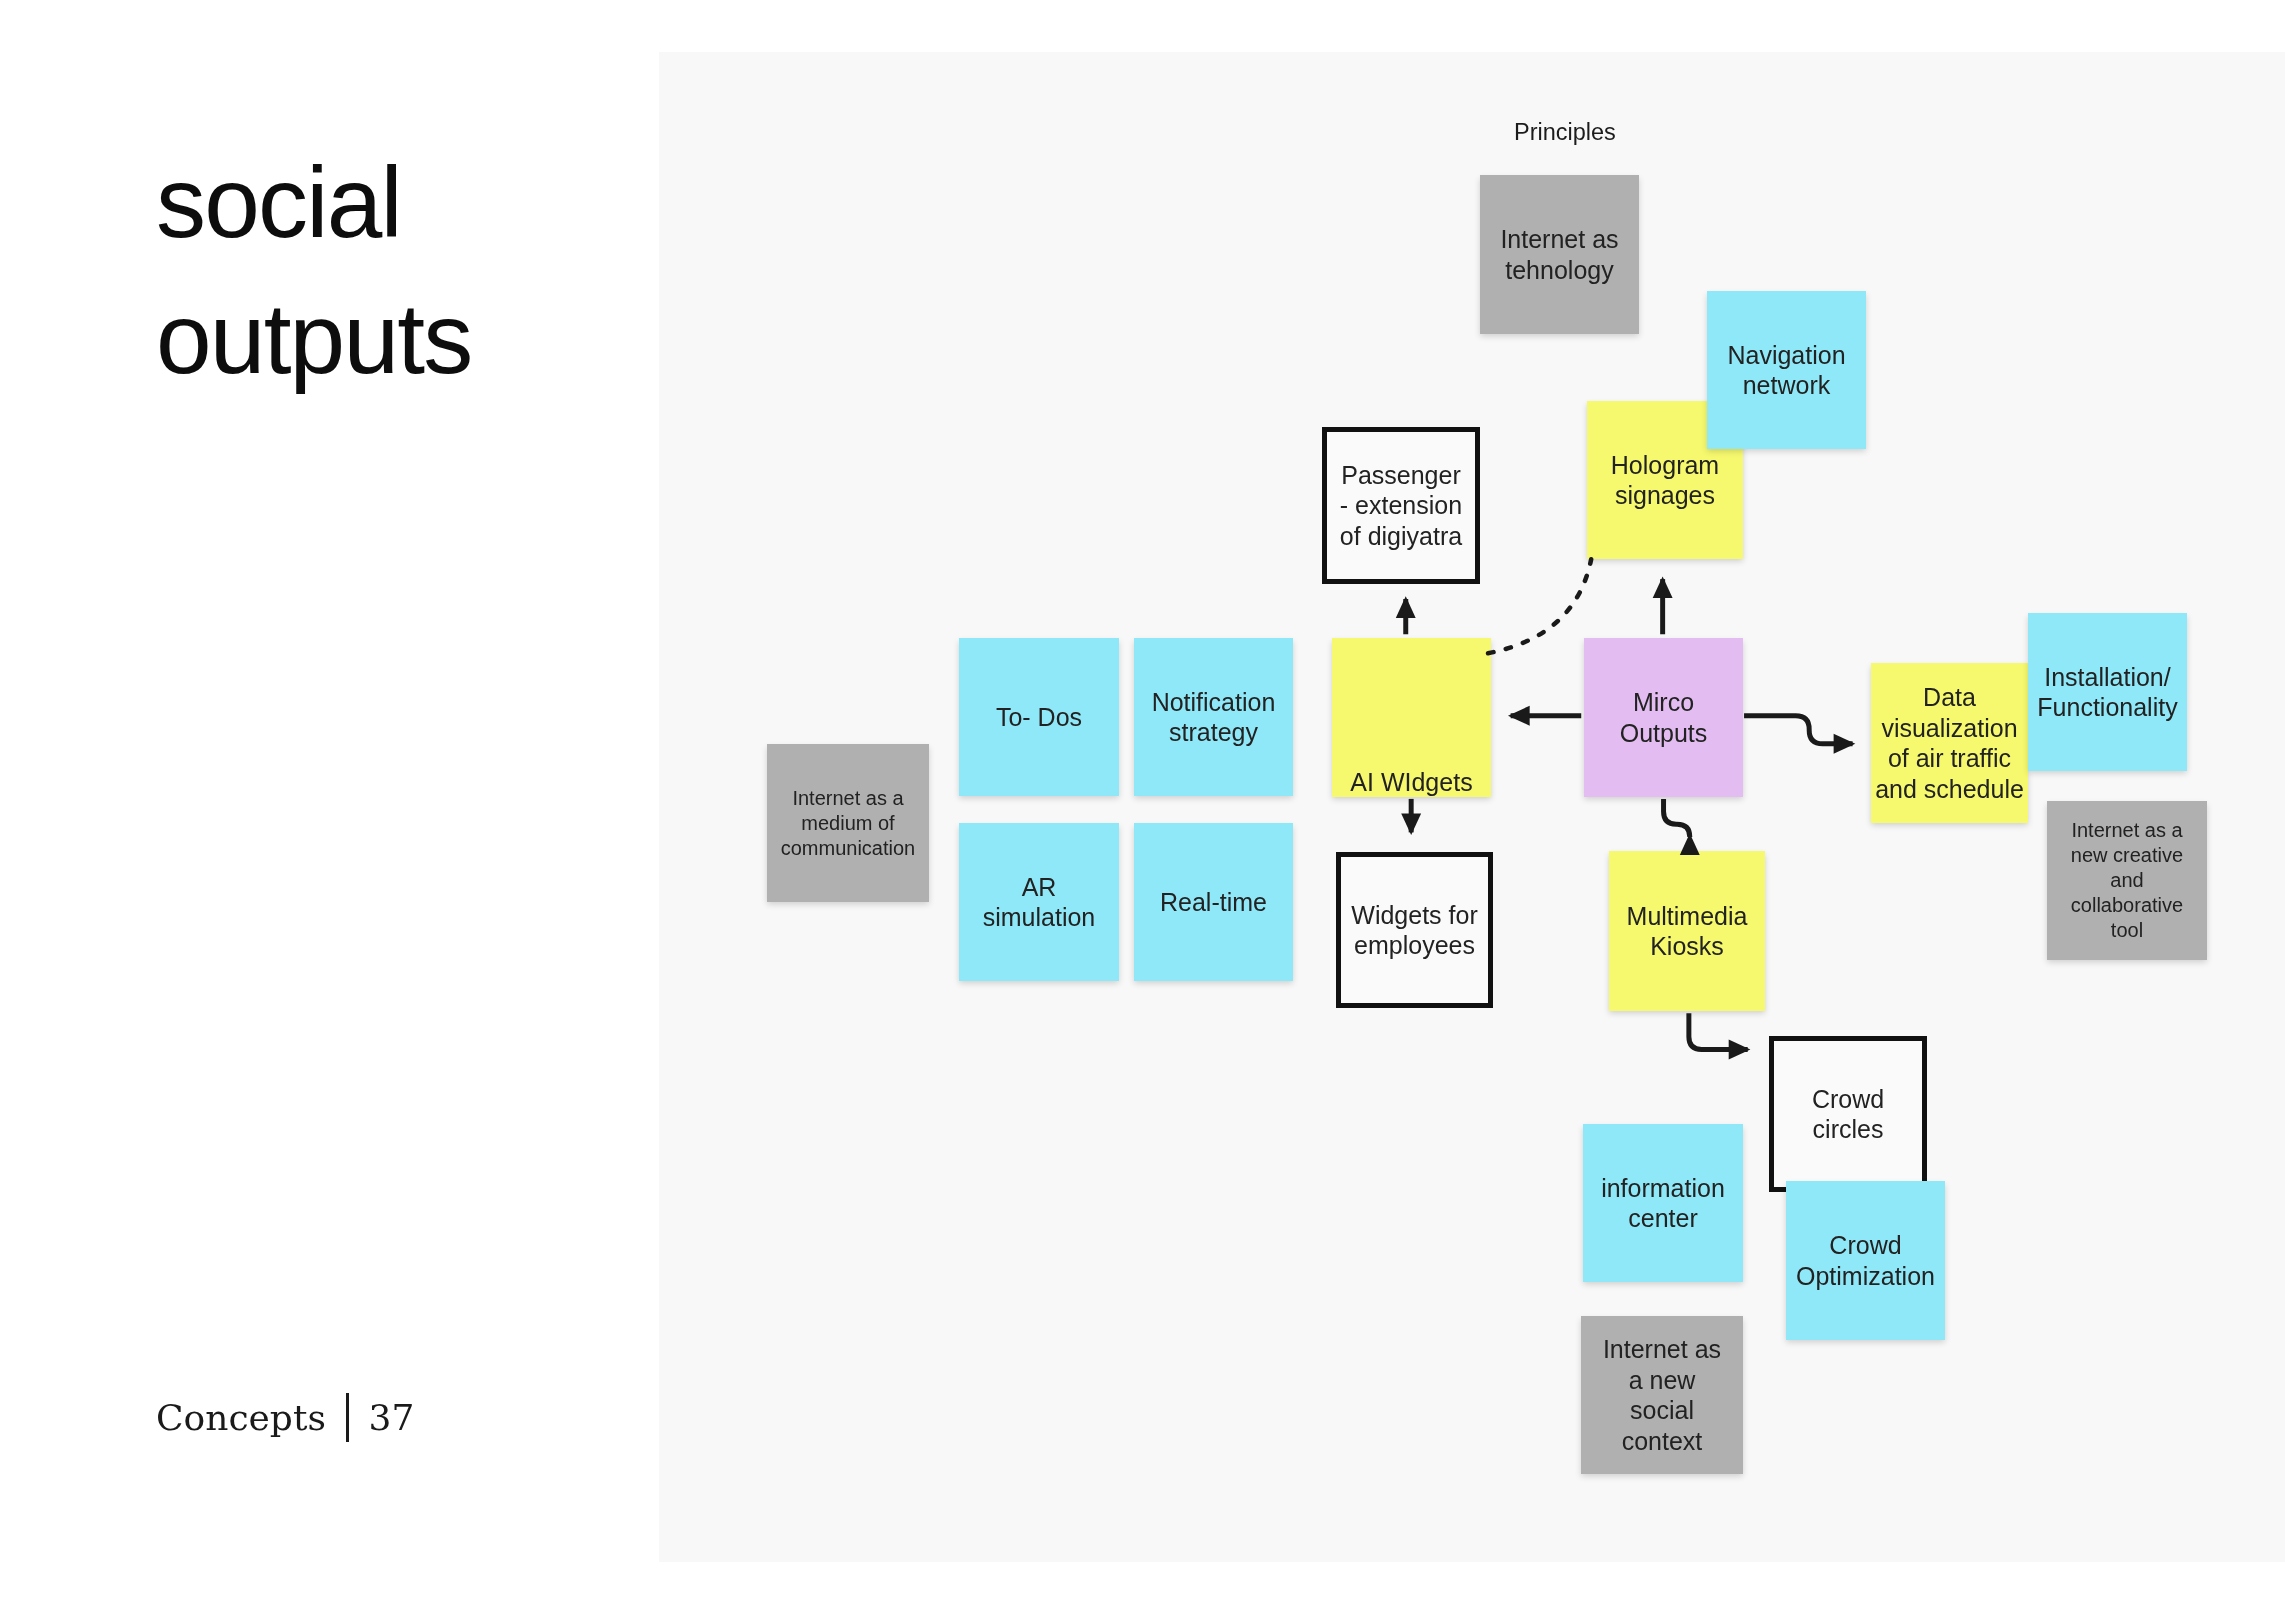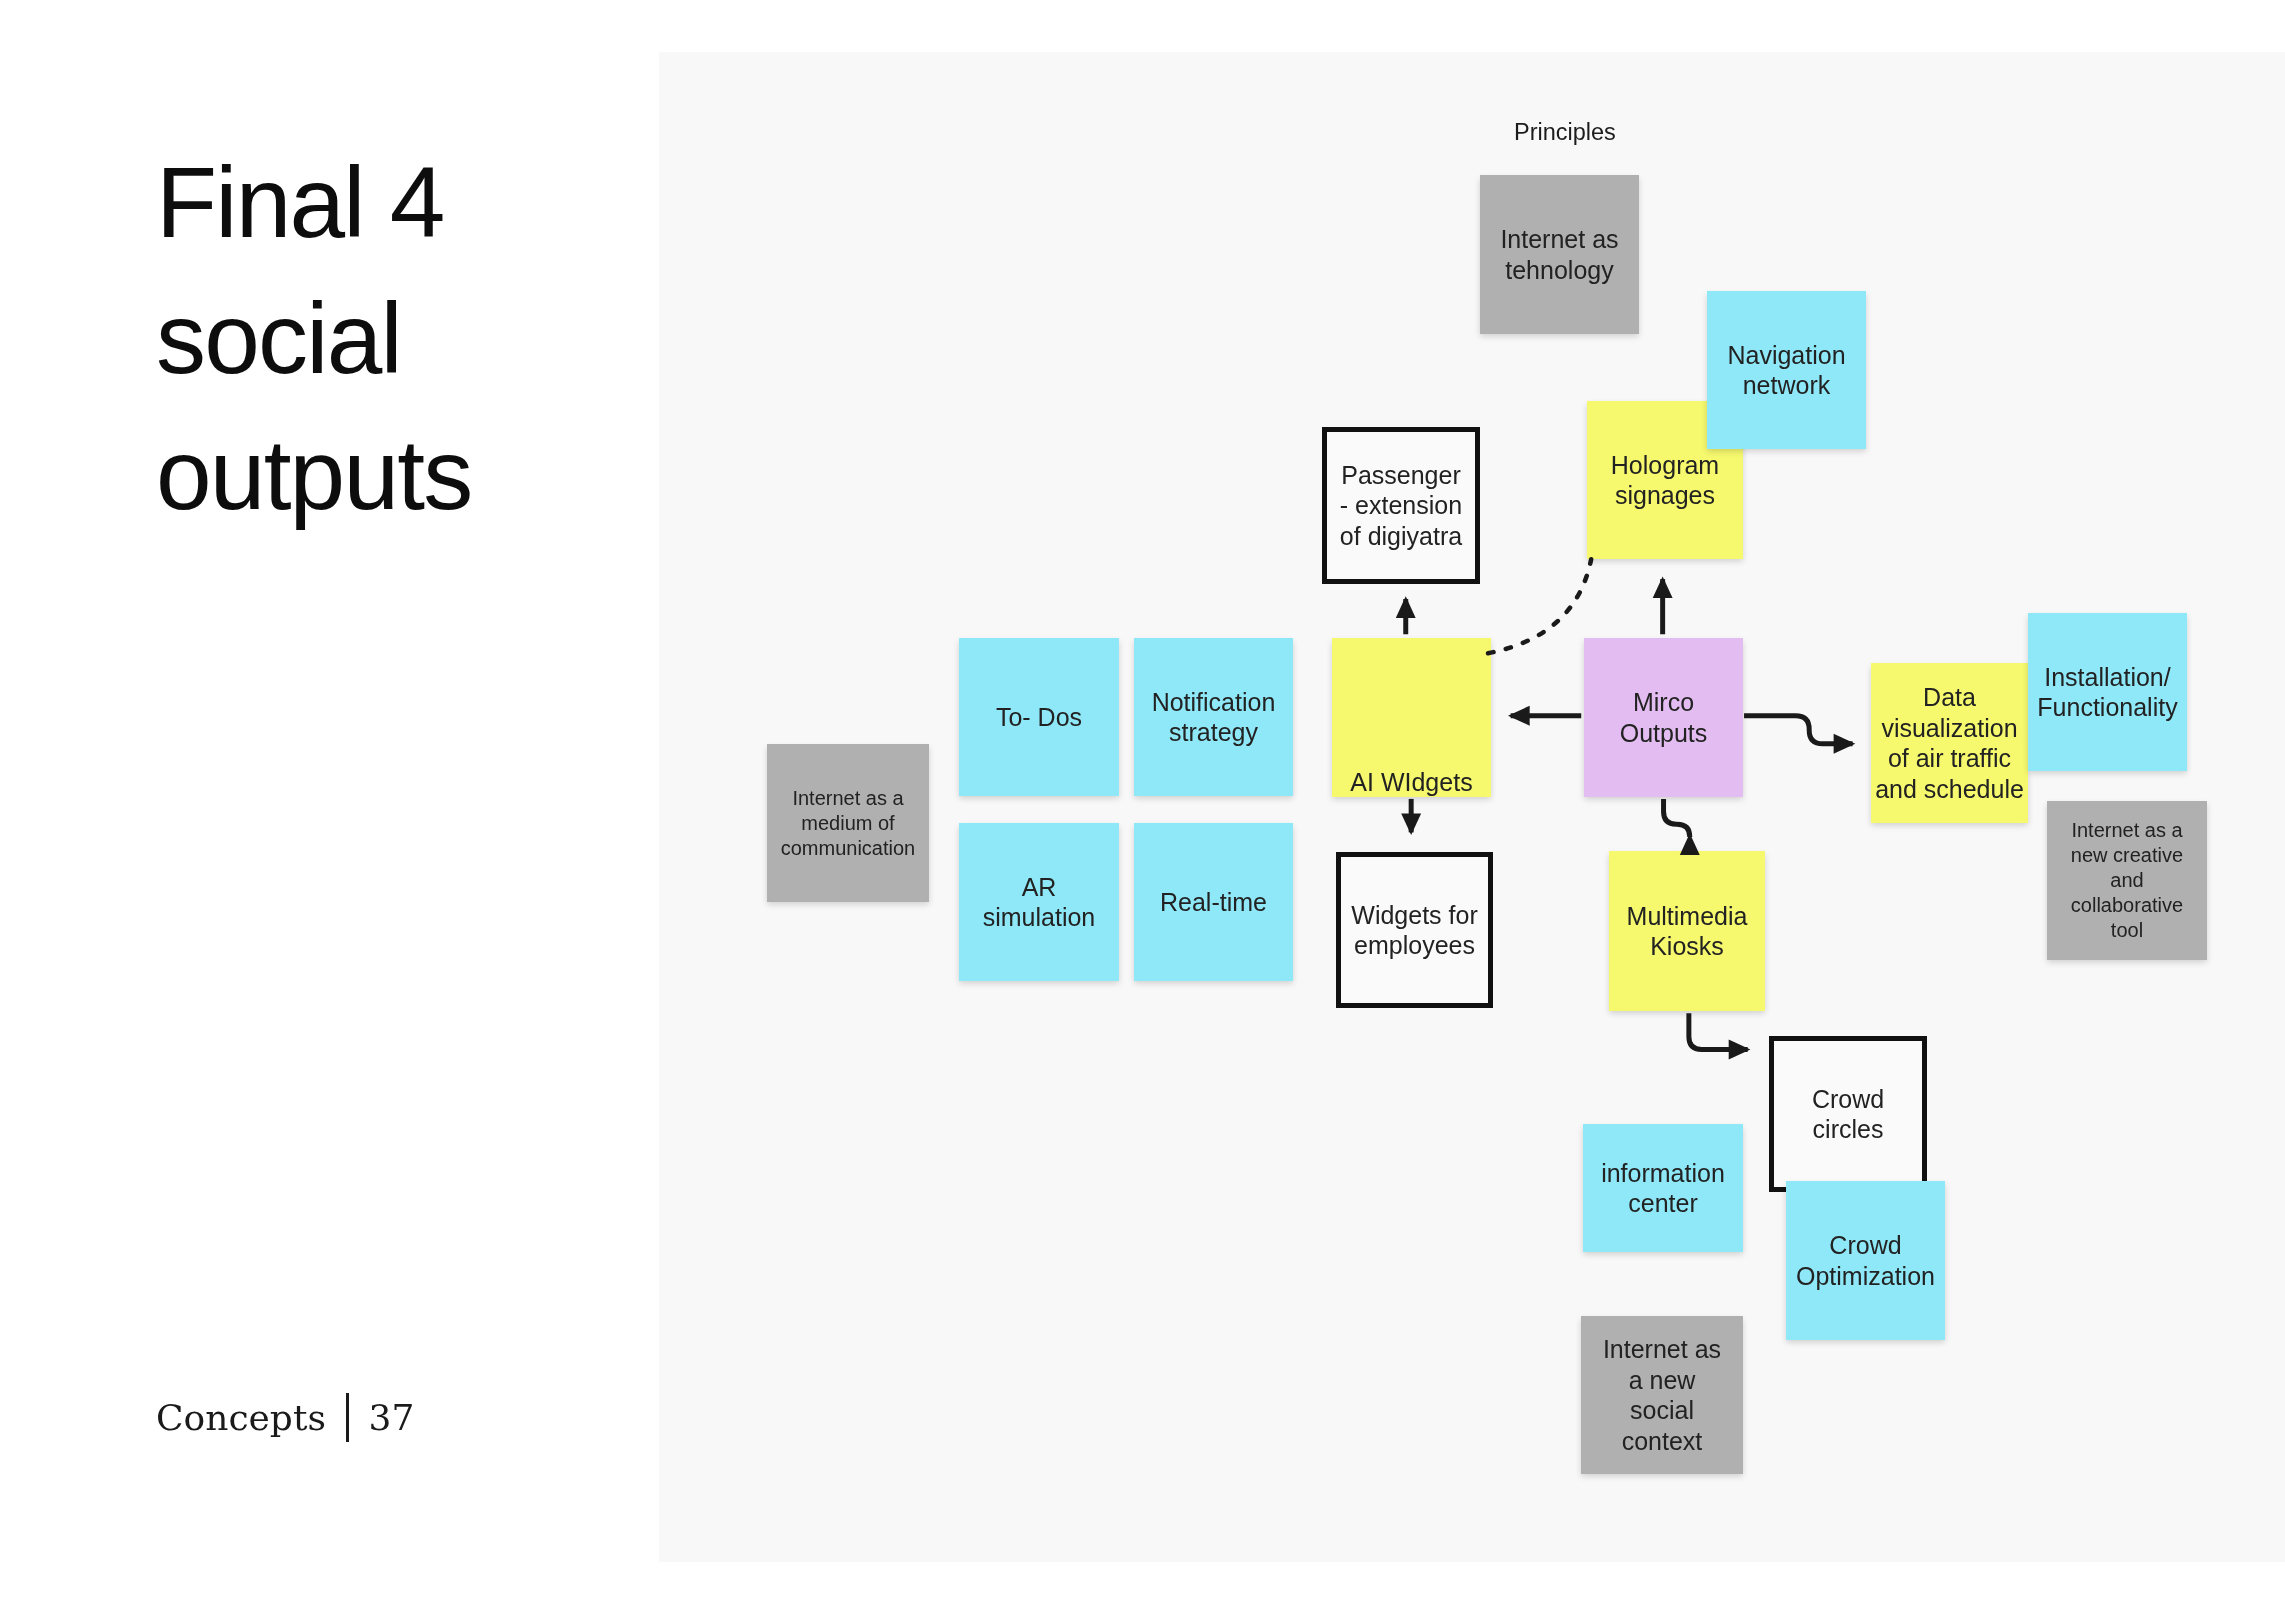--- a/index.html
+++ b/index.html
@@ -45,21 +45,20 @@
   }
   
   .connectors{position:absolute;left:0;top:0;width:2285px;height:1615px;pointer-events:none;}
 </style>
 </head>
 <body>
 
 <div class="board"></div>
 
 <div class="slide-title">
-  <div>Final 4</div>
   <div>social</div>
   <div>outputs</div>
 </div>
 
 <div class="slide-footer">
   <span>Concepts</span>
   <span class="footer-bar"></span>
   <span>37</span>
 </div>
 
@@ -147,21 +146,21 @@
 and
 collaborative
 tool</span>
 </div>
 
 <div class="outline-box" style="left:1769px;top:1036px;width:158px;height:156px;">
   <span class="note-text">Crowd
 circles</span>
 </div>
 
-<div class="note c-cyan" style="left:1583px;top:1124px;width:160px;height:128px;">
+<div class="note c-cyan" style="left:1583px;top:1124px;width:160px;height:158px;">
   <span class="note-text">information
 center</span>
 </div>
 
 <div class="note c-cyan" style="left:1786px;top:1181px;width:159px;height:159px;">
   <span class="note-text">Crowd
 Optimization</span>
 </div>
 
 <div class="note c-gray" style="left:1581px;top:1316px;width:162px;height:158px;">

